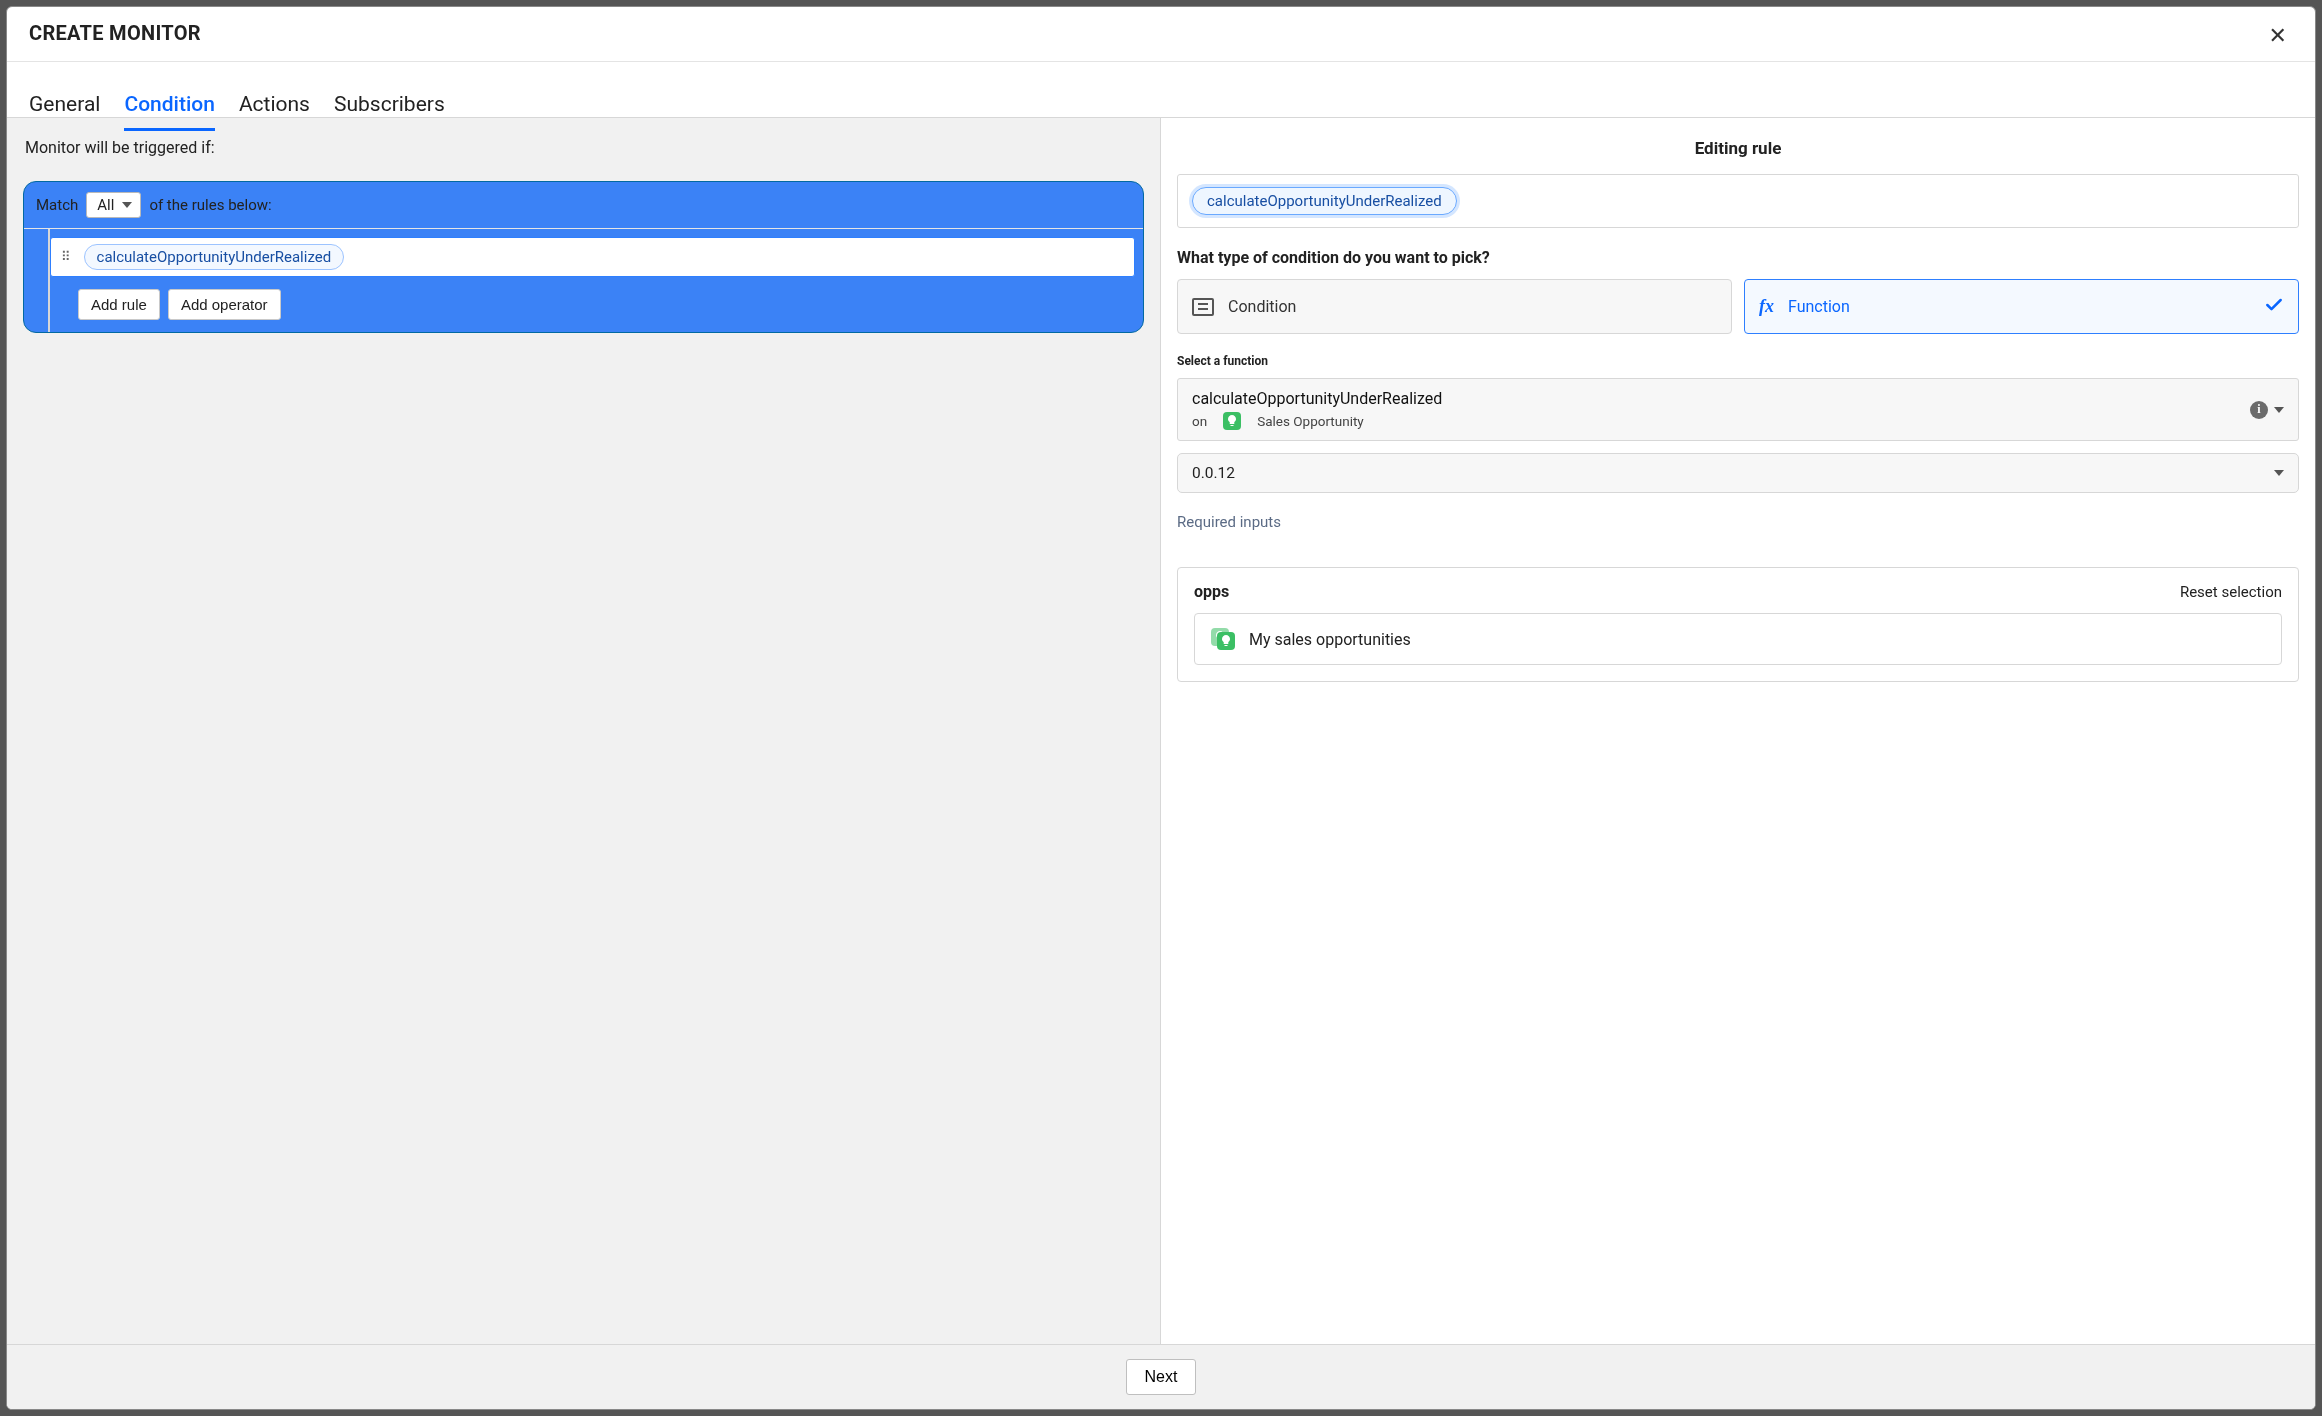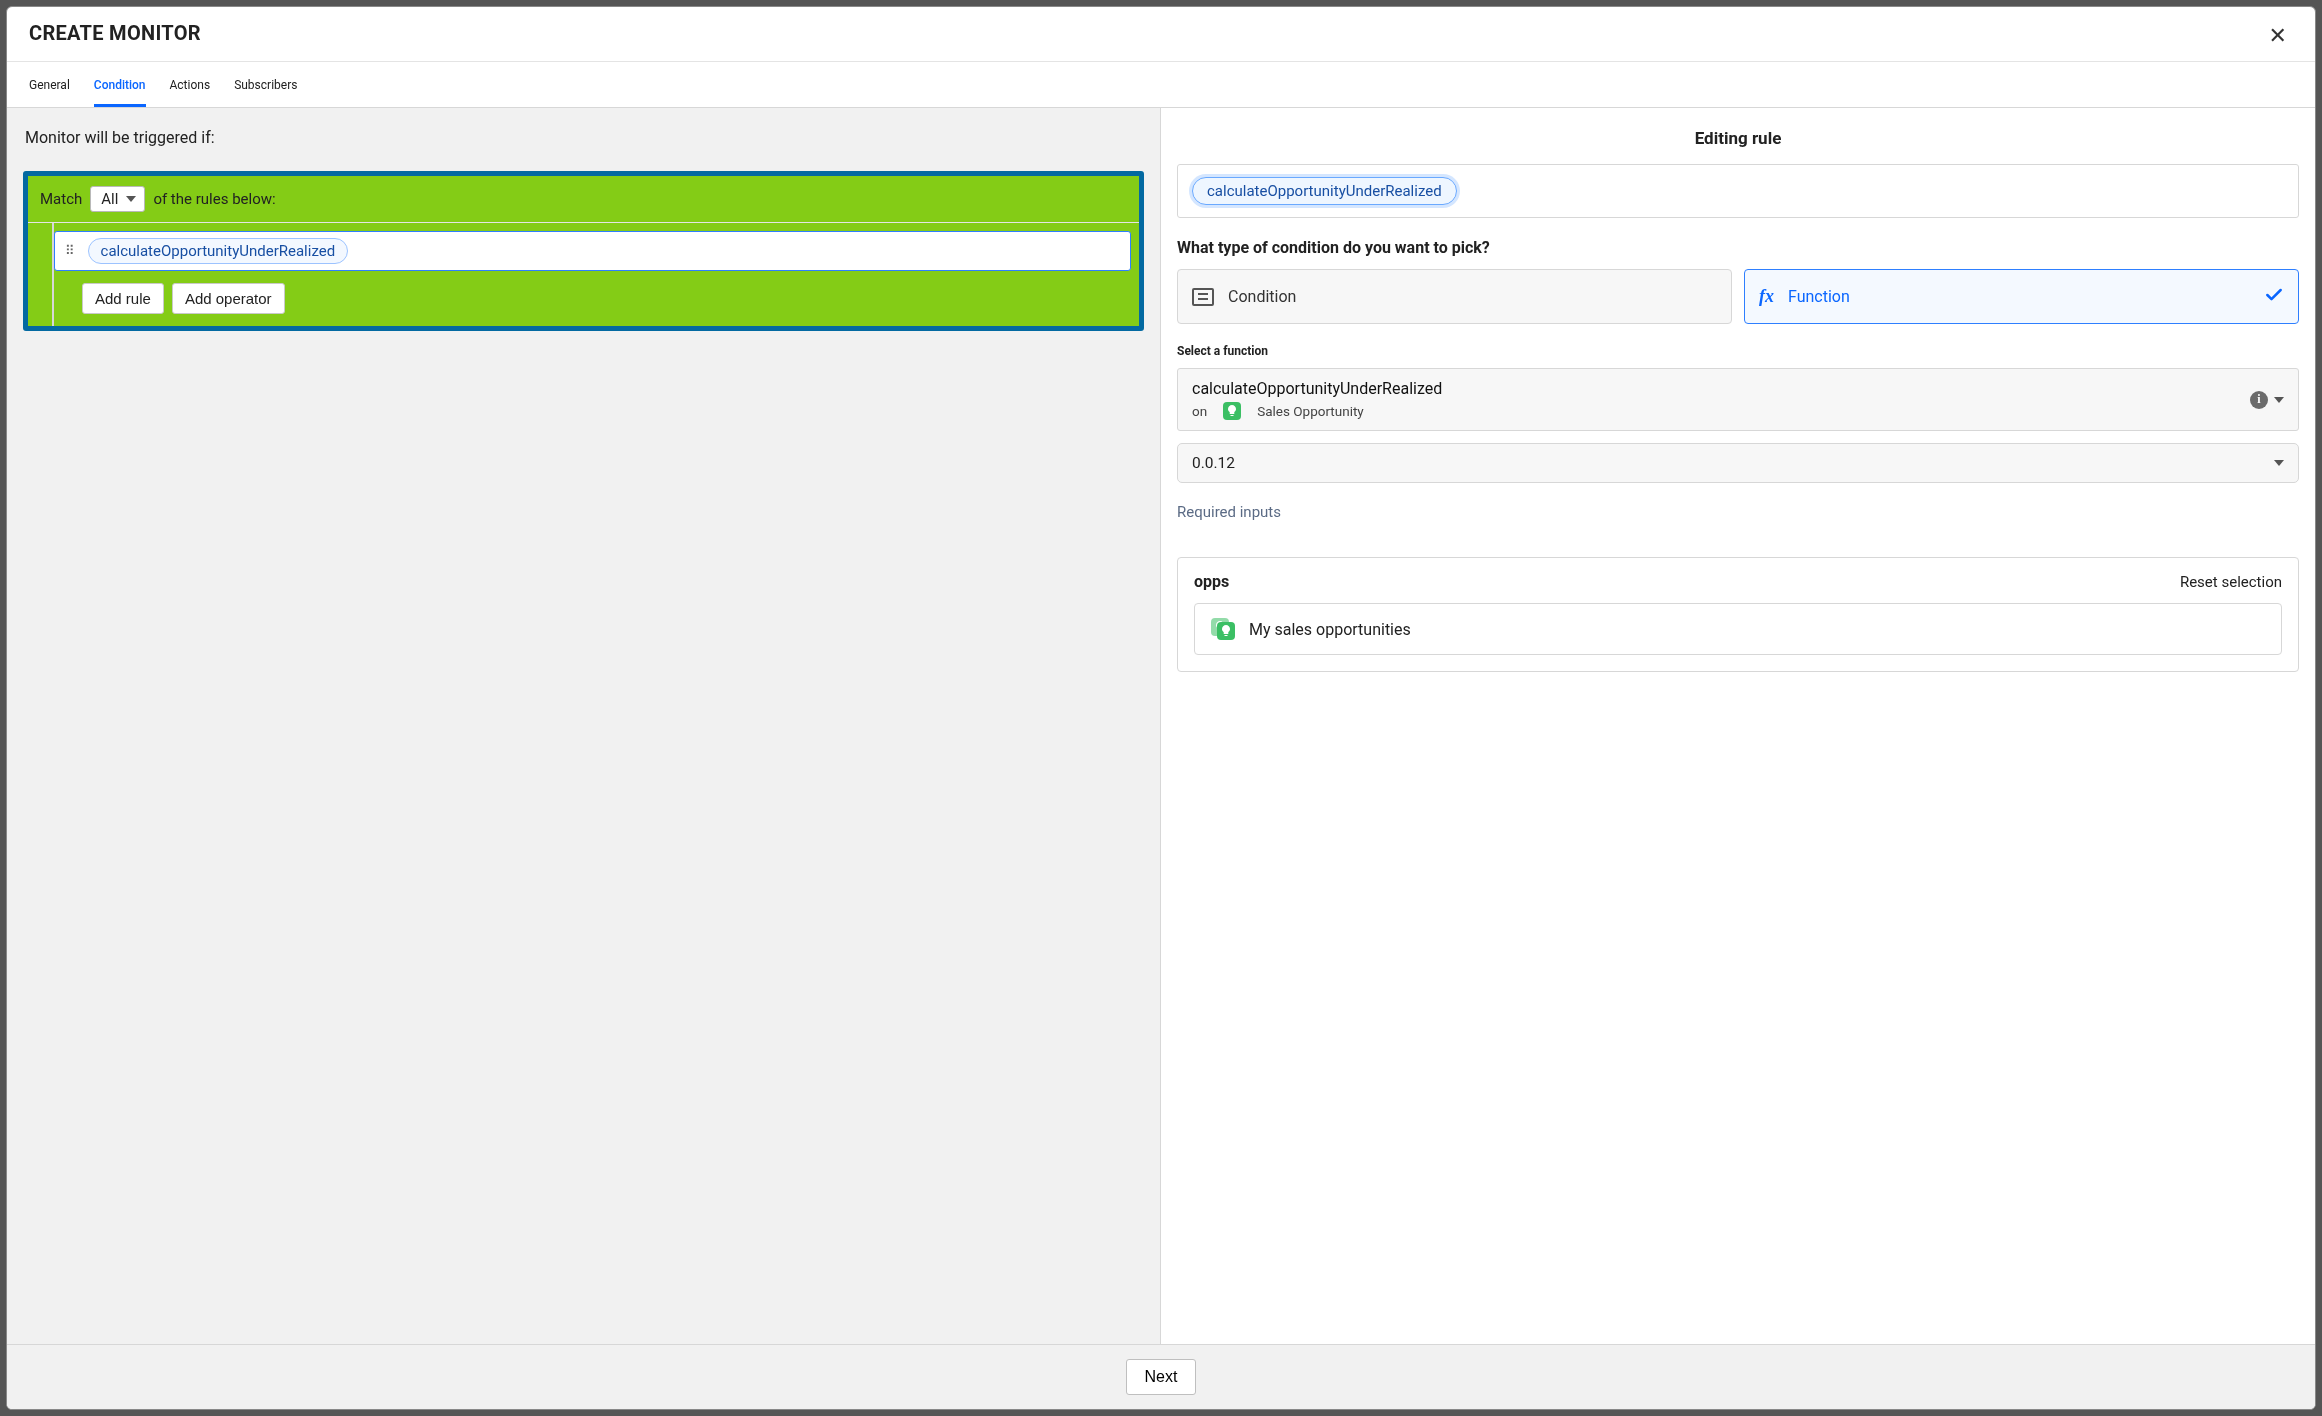--- a/index.html
+++ b/index.html
@@ -46,26 +46,26 @@
   .tabs {
     display: flex;
     gap: 24px;
     padding: 0 22px;
     border-bottom: 1px solid #d7d7d7;
     border-top: 1px solid #e4e4e4;
     padding-top: 8px;
   }
   .tab {
     padding: 8px 0 12px 0;
-    font-size: 12px;
+    font-size: 21px;
     color: #222;
     cursor: pointer;
     border-bottom: 3px solid transparent;
     position: relative;
-    top: 0;
+    top: 14px;
   }
   .tab.active {
     color: #0a66ff;
     border-bottom-color: #0a66ff;
     font-weight: 500;
   }
   
   .body {
     flex: 1;
     display: flex;
@@ -84,23 +84,23 @@
     padding: 20px 16px 24px 16px;
   }
   
   .trigger-note {
     font-size: 16px;
     color: #222;
     margin-bottom: 24px;
     padding-left: 2px;
   }
   .rules-box {
-    background: #84cc16;
-    border: 5px solid #0369a1;
-    border-radius: 3px;
+    background: #3b82f6;
+    border: 1px solid #0369a1;
+    border-radius: 13px;
   }
   .rules-header {
     display: flex;
     align-items: center;
     gap: 8px;
     padding: 10px 12px;
     border-bottom: 1px solid #e5e5e5;
     font-size: 15px;
   }
   .match-select {

